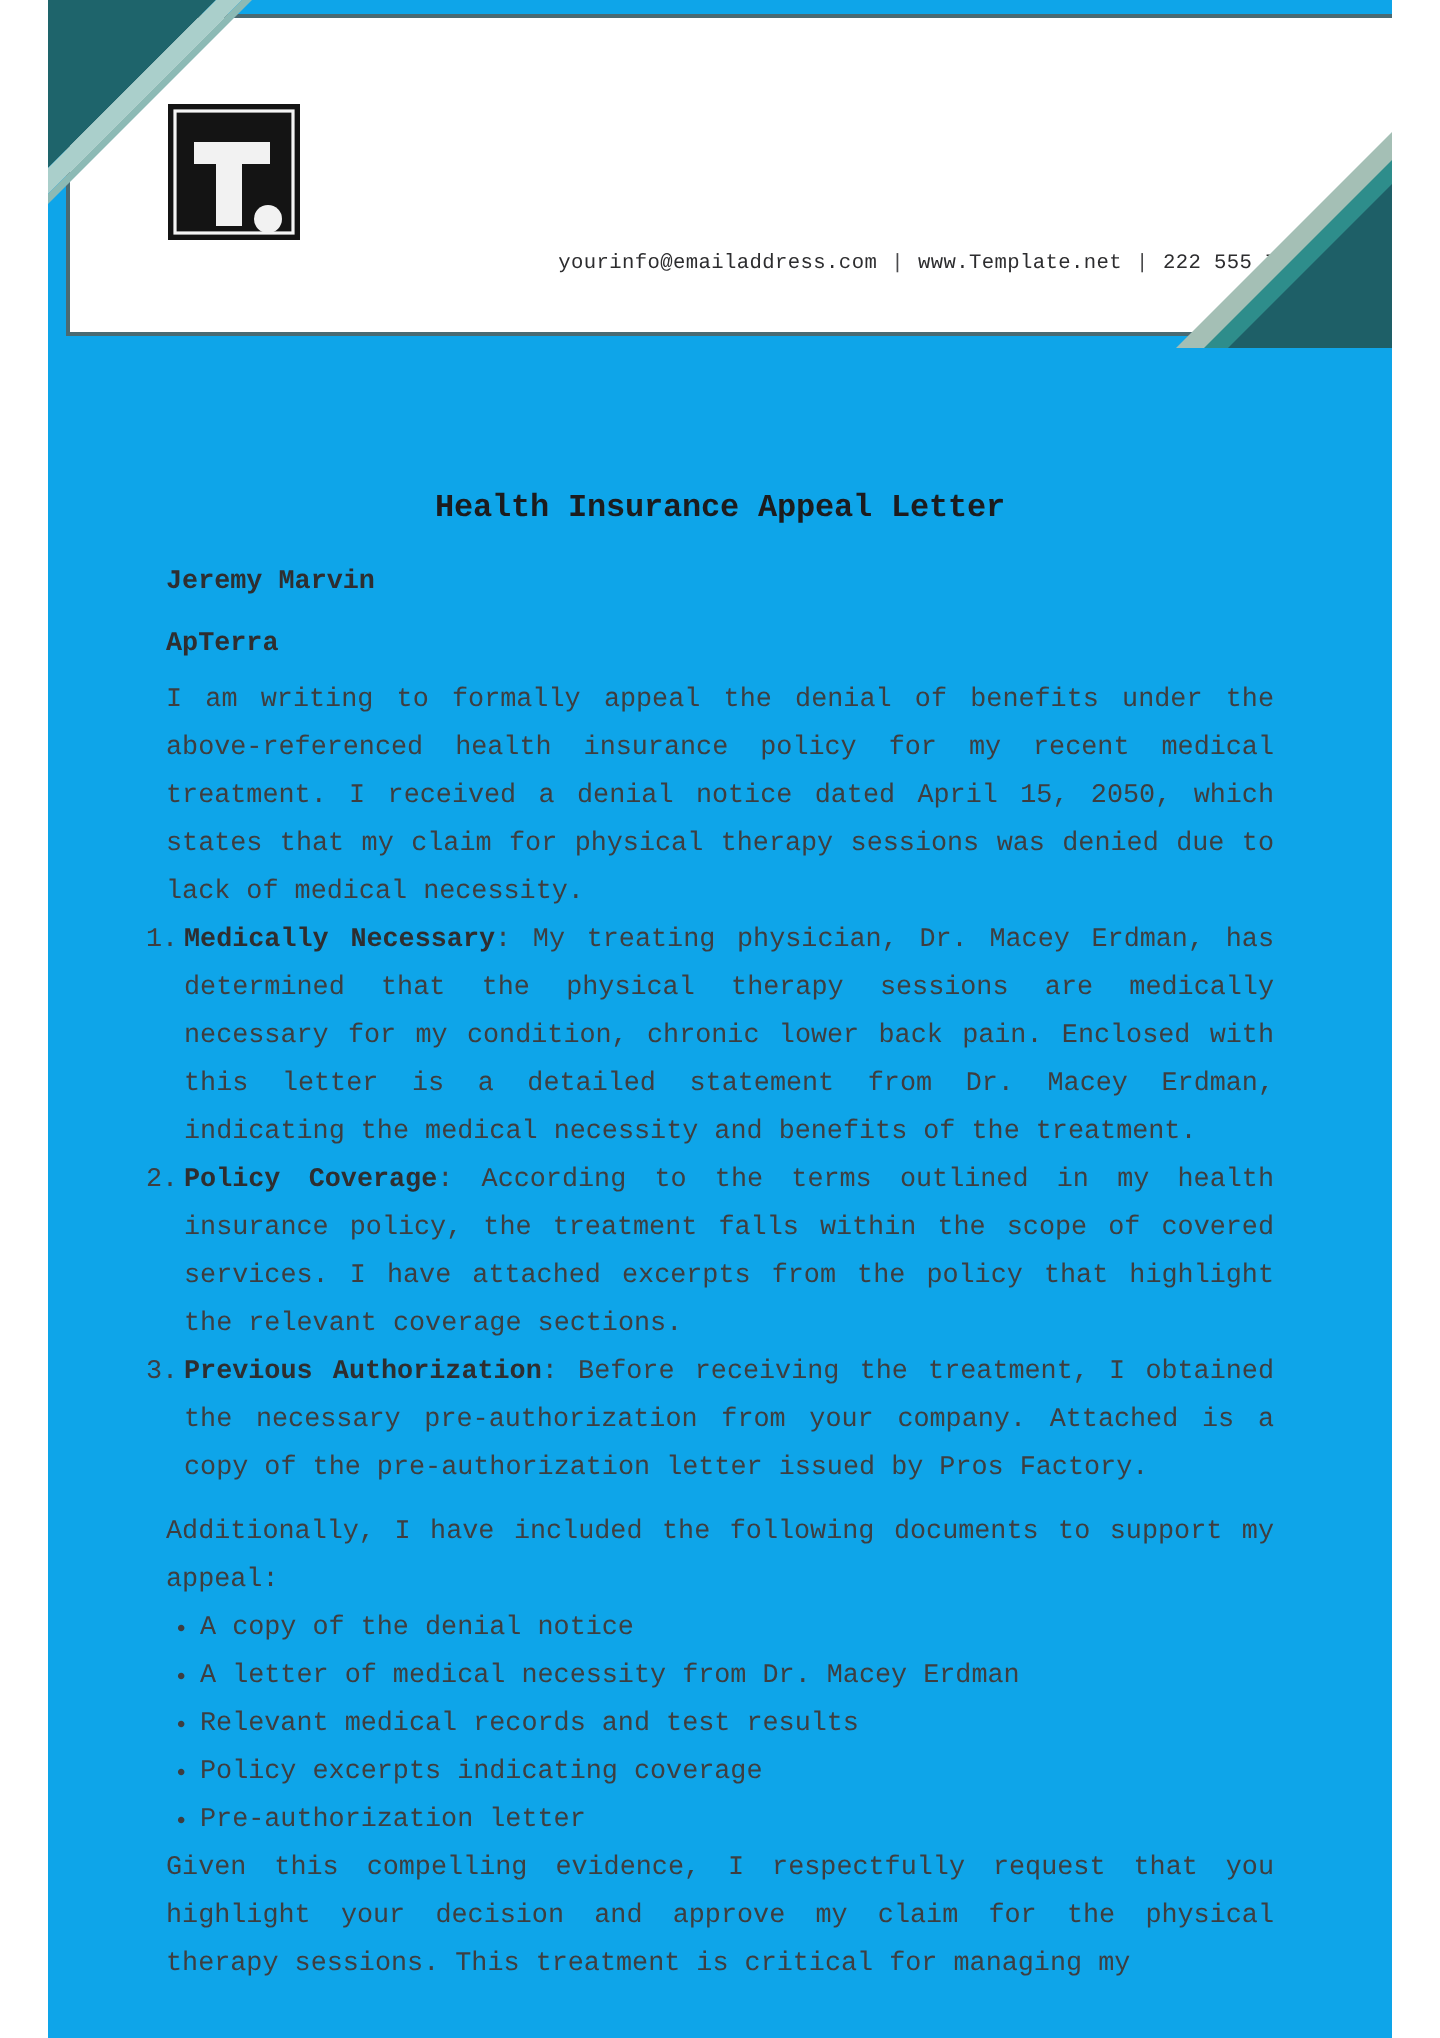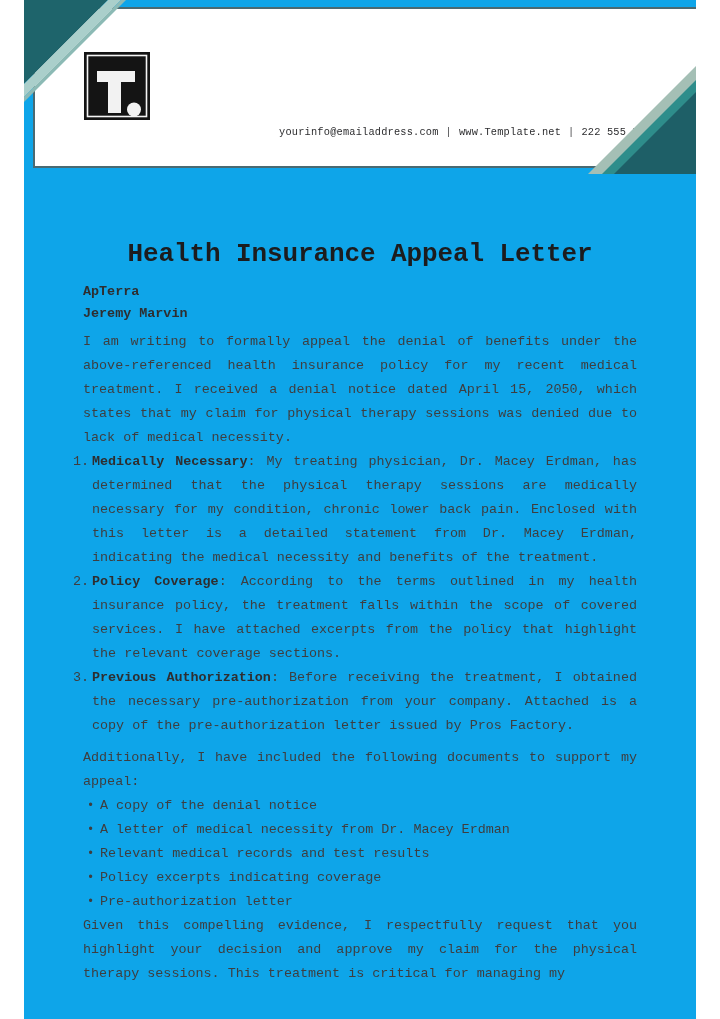--- a/index.html
+++ b/index.html
@@ -25,21 +25,21 @@
     text-align:right; font-size:10.3px; letter-spacing:.2px; color:#2d2d2f;
     white-space:nowrap;
   }
   .contact .sep { padding:0 7px; color:#4a4a4c; }
   
   .body {
     position:absolute; left:59px; right:59px; top:240px;
     font-size:13.4px; line-height:24px;
   }
   .title {
-    text-align:center; font-size:26px; font-weight:700; color:#1c1c1e;
+    text-align:center; font-size:16px; font-weight:700; color:#1c1c1e;
     line-height:28px; letter-spacing:-.1px; margin-bottom:13px;
   }
   .meta { font-weight:700; color:#2e2e30; line-height:22px; }
   .meta.gap { margin-top:9px; }
   .salutation { line-height:22px; }
   .salutation b { color:#2e2e30; }
   .para { text-align:justify; margin-top:0; }
   .para.first { margin-top:5px; }
   .num-item, .bullet-item { display:flex; }
   .num-marker {
@@ -80,22 +80,22 @@
     <rect x="3.5" y="3.5" width="59" height="61" fill="none" stroke="#f5f5f5" stroke-width="1.6"></rect>
     <rect x="13" y="19" width="38" height="11" fill="#f2f2f2"></rect>
     <rect x="24" y="19" width="13" height="42" fill="#f2f2f2"></rect>
     <circle cx="50" cy="57.5" r="7" fill="#f2f2f2"></circle>
   </svg>
 
   <div class="body">
 
     <div class="title">Health Insurance Appeal Letter</div>
 
+    <div class="meta">Jeremy Marvin</div>
     <div class="meta gap">ApTerra</div>
-    <div class="meta">Jeremy Marvin</div>
 
 
     <p class="para first">I am writing to formally appeal the denial of benefits under the above-referenced health insurance policy for my recent medical treatment. I received a denial notice dated April 15, 2050, which states that my claim for physical therapy sessions was denied due to lack of medical necessity.</p>
 
     <div class="num-list">
       <div class="num-item">
         <span class="num-marker">1.</span>
         <div class="num-text"><b>Medically Necessary</b><span>: My treating physician, Dr. Macey Erdman, has determined that the physical therapy sessions are medically necessary for my condition, chronic lower back pain. Enclosed with this letter is a detailed statement from Dr. Macey Erdman, indicating the medical necessity and benefits of the treatment.</span></div>
       </div>
       <div class="num-item">

